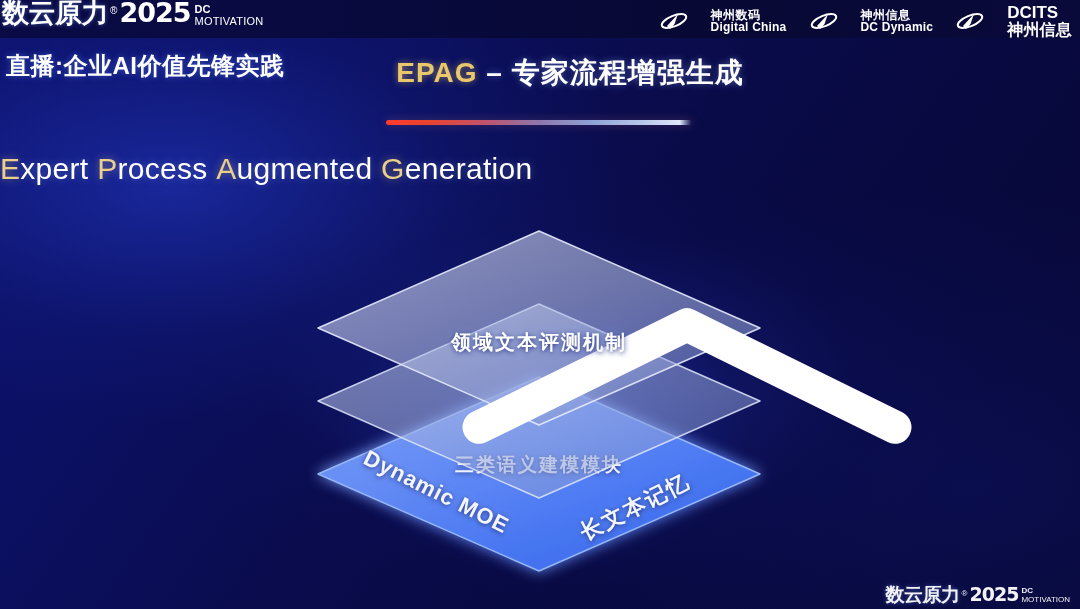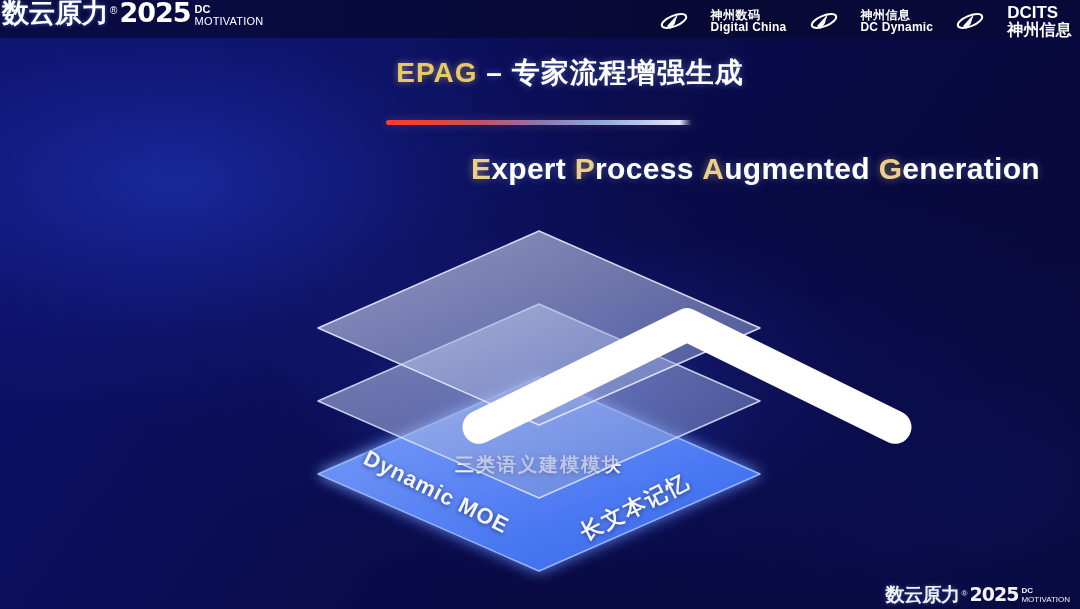--- a/index.html
+++ b/index.html
@@ -86,22 +86,22 @@
   .divider{
     position:absolute; left:386px; top:120px;
     width:306px; height:5px; border-radius:3px; z-index:25;
     background:linear-gradient(90deg,#ff3b2f 0%,#e8442f 14%,#c0536b 32%,#8d77ad 50%,#8fa5d8 68%,#b9c8ee 84%,#dfe8fb 96%,rgba(223,232,251,0) 100%);
     filter:blur(.3px);
     box-shadow:0 0 10px rgba(180,100,120,.35);
   }
 
   .subtitle{
     position:absolute; left:0; top:152px; width:1040px;
-    text-align:right; z-index:25;
-    font-size:30px; font-weight:700; letter-spacing:.3px;
+    text-align:left; z-index:25;
+    font-size:30px; font-weight:400; letter-spacing:.3px;
     white-space:nowrap;
   }
   .subtitle .cap{ color:#ead08a; text-shadow:0 0 8px rgba(234,208,138,.5); }
   .subtitle .rest{ color:#ffffff; text-shadow:0 0 8px rgba(160,190,255,.35); }
 
   
   .stack{
     position:absolute; left:313px; top:228px;
     width:452px; height:330px; z-index:20;
   }
@@ -170,20 +170,21 @@
   <div class="brandlogo">
     <span class="cn">数云原力</span>
     <span class="reg">®</span>
     <span class="yr">2025</span>
     <span class="dcwrap">
       <span class="dc">DC</span>
       <span class="mot">MOTIVATION</span>
     </span>
   </div>
 
+  <div class="livetitle">直播:企业AI价值先锋实践</div>
 
   <div class="logos">
 
     <div class="logo">
       <span class="swoosh">
         <svg viewBox="0 0 60 48">
             <g fill="#ffffff">
           <ellipse cx="30" cy="24" rx="26" ry="10.5" transform="rotate(-22 30 24)" fill="none" stroke="#fff" stroke-width="4"></ellipse>
           <path d="M16 34 L38 10 L31 30 L46 14 L22 40 Z"></path>
         </g>
@@ -288,20 +289,21 @@
             <stop offset="100%" stop-color="#7e8fd0" stop-opacity="0.52"></stop>
           </linearGradient>
         </defs>
         <path d="M226 3 L447 100 L226 197 L5 100 Z" fill="url(#gTop)" stroke="#e6ebfd" stroke-width="1.5" stroke-linejoin="round" stroke-opacity="0.9"></path>
       </svg>
       <span class="chevron">
         <svg viewBox="0 0 150 48">
           <path d="M6 42 L75 8 L144 42" fill="none" stroke="#ffffff" stroke-width="11" stroke-linecap="round" stroke-linejoin="round"></path>
         </svg>
       </span>
+      <div class="plate-label lbl-top">领域文本评测机制</div>
     </div>
   </div>
 
   <div class="watermark">
     <span class="cn">数云原力</span>
     <span class="reg">®</span>
     <span class="yr">2025</span>
     <span class="dcwrap">
       <span class="dc">DC</span>
       <span class="mot">MOTIVATION</span>

